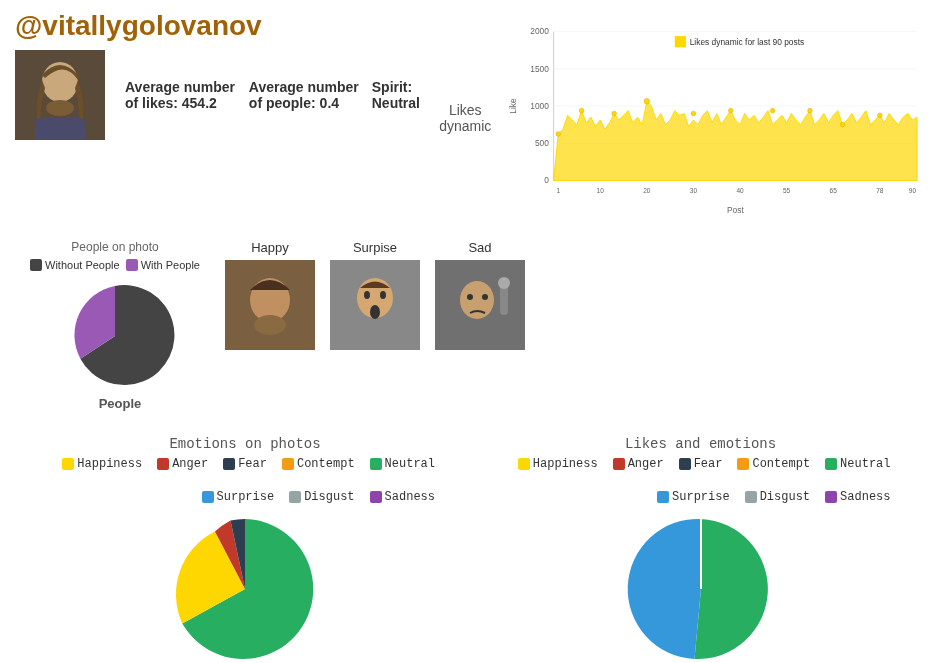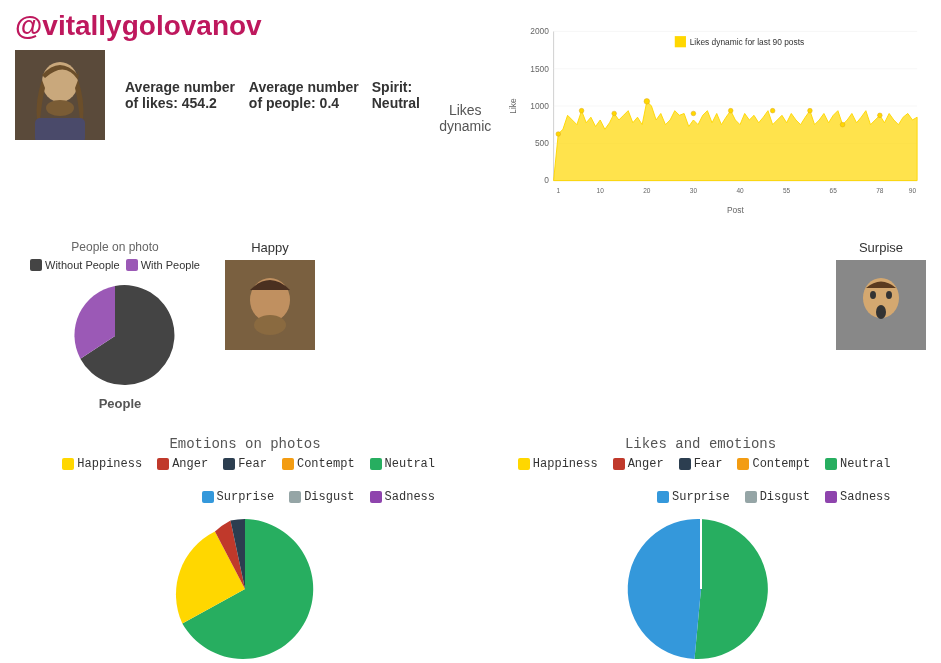--- a/index.html
+++ b/index.html
@@ -17,21 +17,21 @@
     }
     
     .header {
       display: flex;
       align-items: flex-start;
       margin-bottom: 10px;
     }
     .username {
       font-size: 28px;
       font-weight: bold;
-      color: #be185d;
+      color: #a16207;
       margin-bottom: 8px;
     }
     .header-left {
       display: flex;
       flex-direction: column;
       width: 460px;
     }
     .profile-row {
       display: flex;
       align-items: center;
@@ -120,21 +120,21 @@
     }
     .pie-container {
       width: 120px;
       height: 120px;
     }
     
     .photo-examples {
       display: flex;
       gap: 15px;
       flex: 2;
-      justify-content: space-between;
+      justify-content: flex-start;
       padding-left: 10px;
     }
     .photo-item {
       display: flex;
       flex-direction: column;
       align-items: center;
       gap: 5px;
     }
     .photo-label {
       font-size: 13px;
@@ -323,20 +323,35 @@
           <svg viewBox="0 0 90 90" xmlns="http://www.w3.org/2000/svg">
             <rect width="90" height="90" fill="#888"></rect>
             <ellipse cx="45" cy="38" rx="18" ry="20" fill="#d4a870"></ellipse>
             <ellipse cx="37" cy="35" rx="3" ry="4" fill="#333"></ellipse>
             <ellipse cx="53" cy="35" rx="3" ry="4" fill="#333"></ellipse>
             <ellipse cx="45" cy="52" rx="5" ry="7" fill="#333"></ellipse>
             <path d="M30 28 Q45 15 60 28" fill="#5a3a20" stroke="none"></path>
           </svg>
         </div>
       </div>
+      <div class="photo-item">
+        <div class="photo-label">Sad</div>
+        <div class="photo-box">
+          <svg viewBox="0 0 90 90" xmlns="http://www.w3.org/2000/svg">
+            <rect width="90" height="90" fill="#707070"></rect>
+            <ellipse cx="42" cy="40" rx="17" ry="19" fill="#c8a070"></ellipse>
+            <ellipse cx="35" cy="37" rx="3" ry="3" fill="#333"></ellipse>
+            <ellipse cx="50" cy="37" rx="3" ry="3" fill="#333"></ellipse>
+            <path d="M35 53 Q42 49 50 53" stroke="#333" stroke-width="2" fill="none"></path>
+
+            <rect x="65" y="25" width="8" height="30" rx="4" fill="#888"></rect>
+            <ellipse cx="69" cy="23" rx="6" ry="6" fill="#aaa"></ellipse>
+          </svg>
+        </div>
+      </div>
     </div>
   </div>
 
   <div class="bottom-row">
 
     <div class="bottom-left">
       <div class="chart-title">Emotions on photos</div>
       <div class="emotions-legend">
         <div class="legend-item">
           <div class="legend-color" style="background:#FFD700;"></div>

